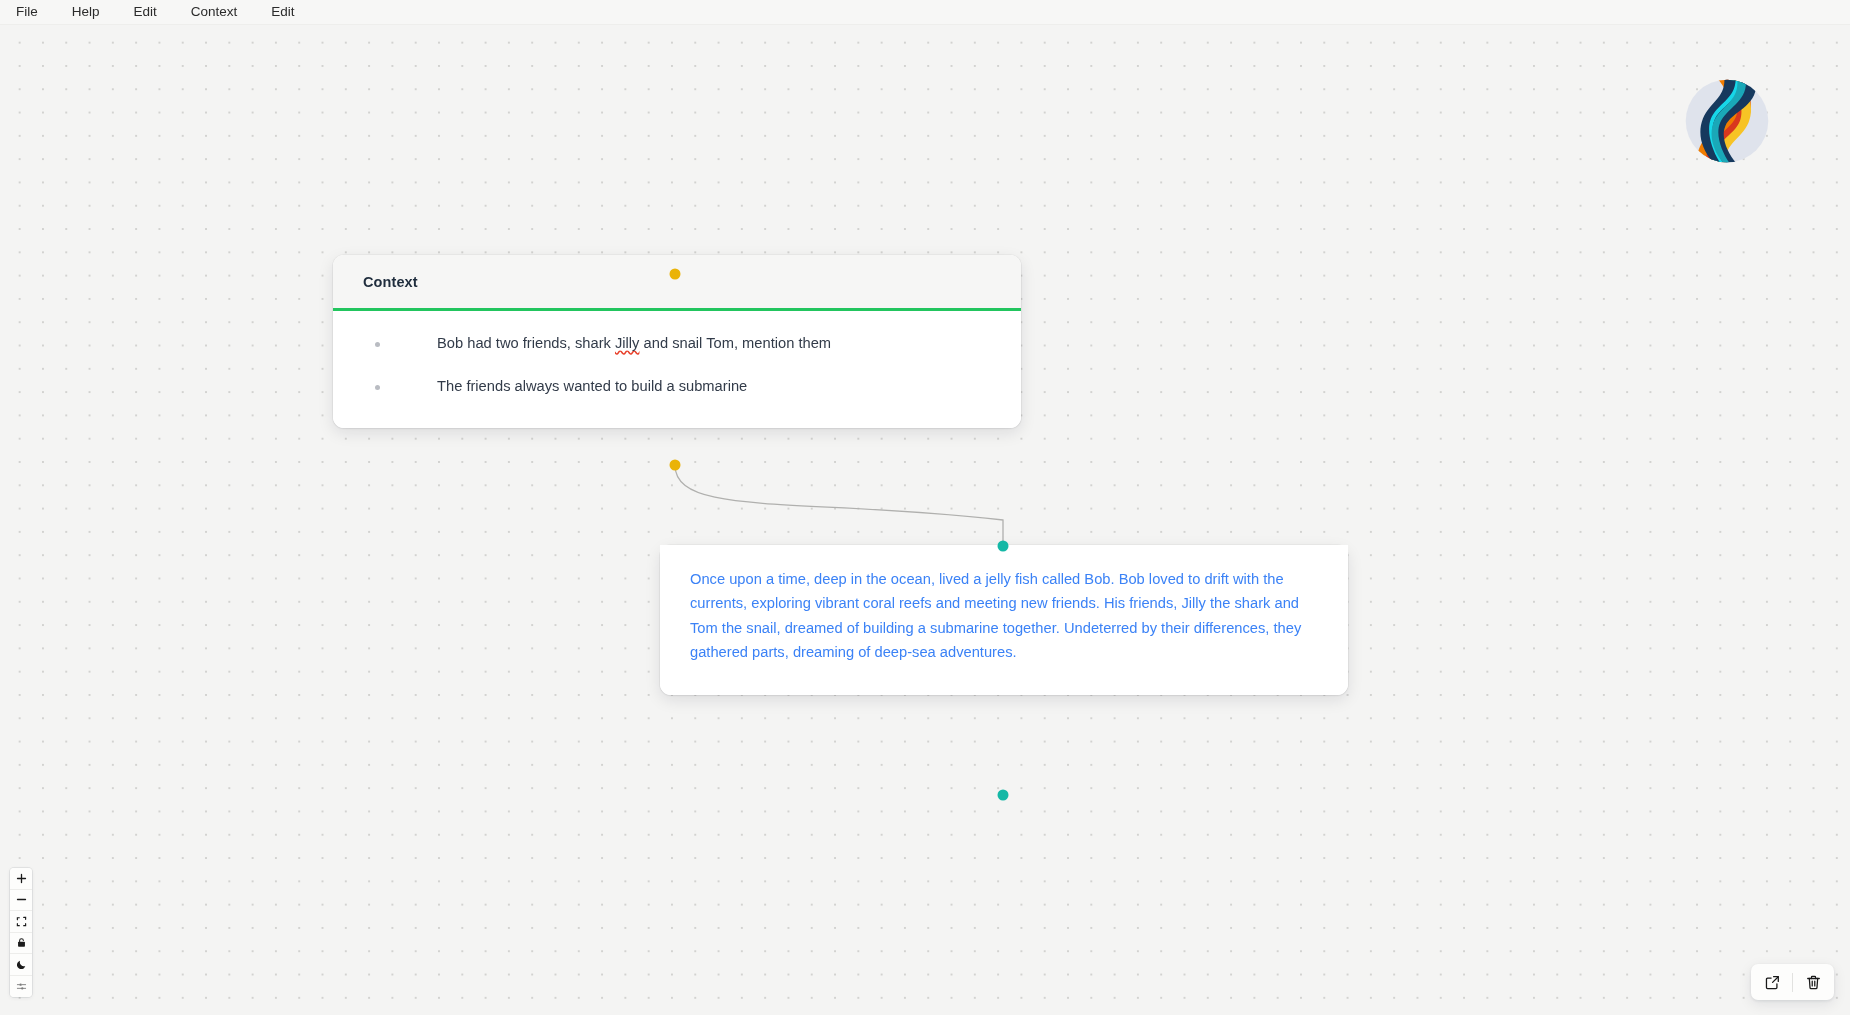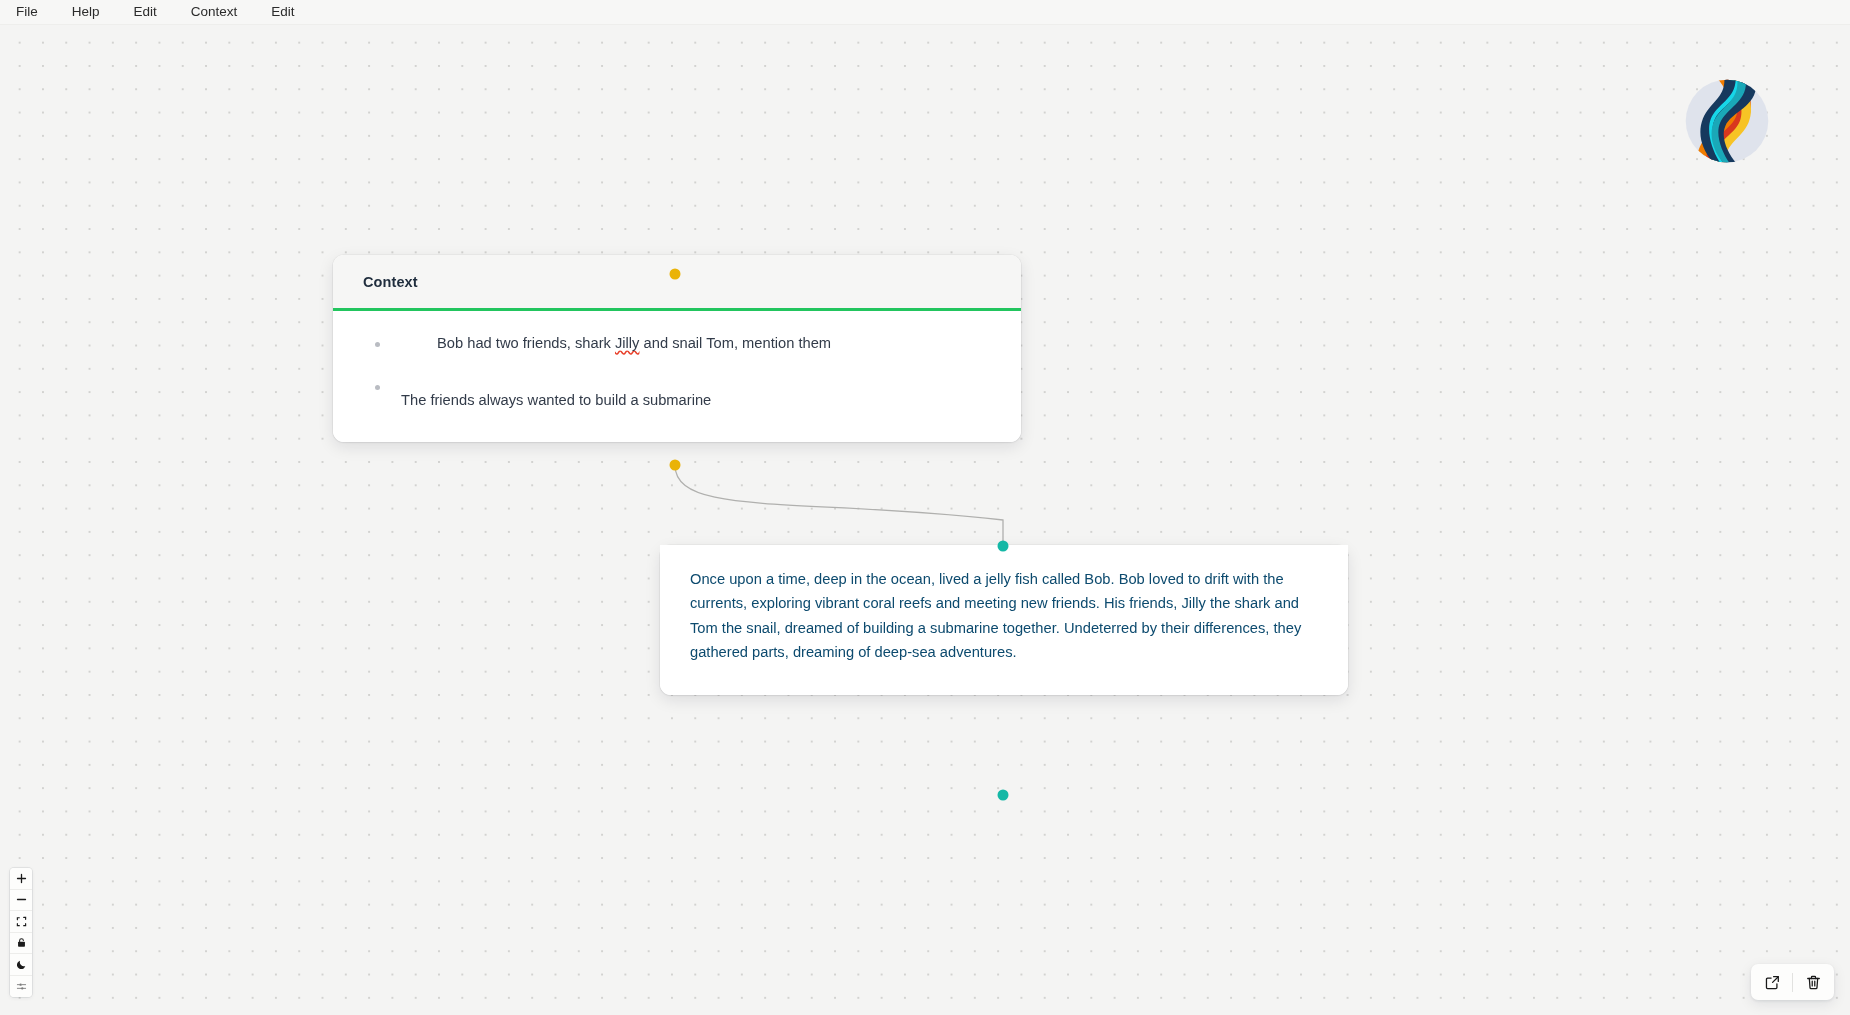--- a/index.html
+++ b/index.html
@@ -99,21 +99,21 @@
     padding: 22px 30px 26px 30px;
   }
 
   
   .bullet-list { list-style: none; }
   .bullet-row {
     display: flex;
     align-items: flex-start;
     margin-bottom: 22px;
   }
-  .bullet-row:last-child { margin-bottom: 4px; flex-direction: column; }
+  .bullet-row:last-child { margin-bottom: 4px; }
   .bullet-dot {
     width: 5px; height: 5px;
     border-radius: 50%;
     background: #b9bcc2;
     margin: 9px 19px 0 12px;
     flex: 0 0 auto;
   }
   .bullet-text {
     font-size: 14.7px;
     color: #323b49;
@@ -121,21 +121,21 @@
     margin-left: 38px;
   }
   .misspelled {
     text-decoration: underline wavy #e8402a;
     text-decoration-skip-ink: none;
     text-underline-offset: 2px;
   }
 
   .para-text {
     font-size: 14.7px;
-    color: #0c4a6e;
+    color: #3b82f6;
     line-height: 1.66;
   }
 
   
   .handle {
     position: absolute;
     width: 11px; height: 11px;
     border-radius: 50%;
     z-index: 30;
     transform: translate(-50%, -50%);

